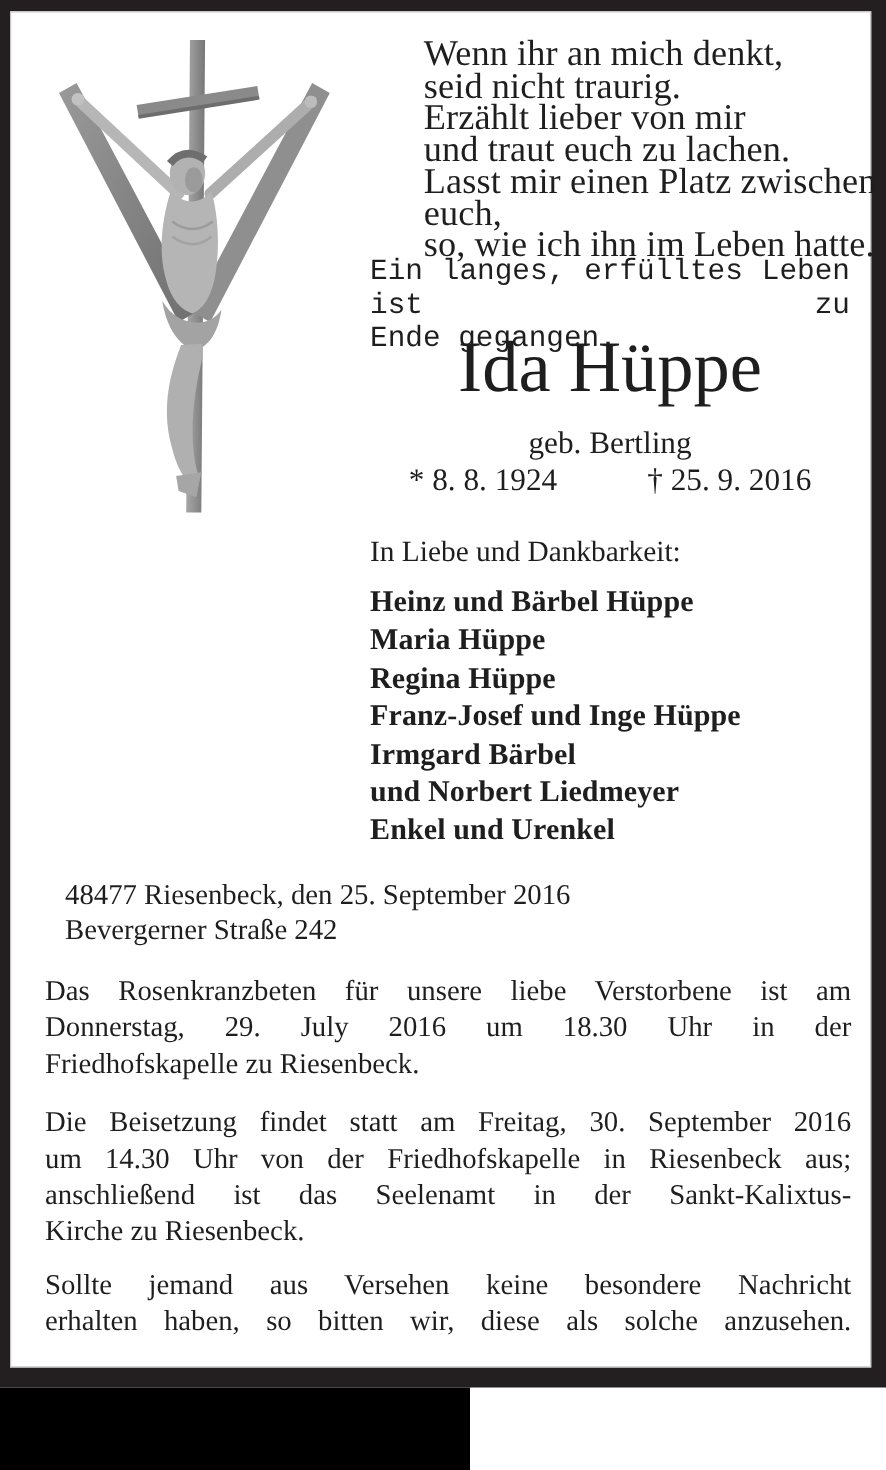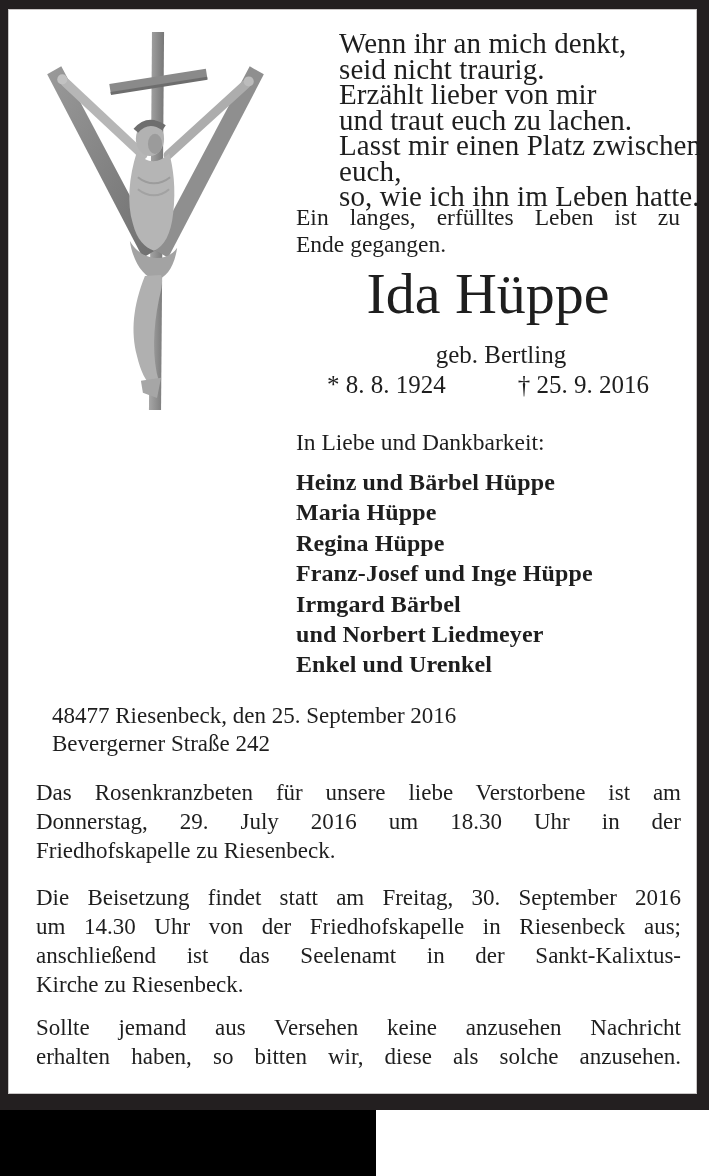--- a/index.html
+++ b/index.html
@@ -58,41 +58,42 @@
     letter-spacing: 0.1px;
     margin-left: 43px;
   }
 
   .intro {
     position: absolute;
     left: 287px; top: 194px;
     width: 384px;
     font-size: 23.5px;
     line-height: 27px;
+    font-family: Liberation Mono, monospace;
   }
 
   .jline {
     text-align: justify;
     text-align-last: justify;
   }
 
   .deceased-name {
     position: absolute;
     left: 287px; top: 247px;
     width: 384px;
     margin: 0;
     text-align: center;
     font-size: 58px;
     font-weight: normal;
     line-height: 74px;
     white-space: nowrap;
   }
   .maiden-name {
     position: absolute;
-    left: 300px; top: 331px;
+    left: 287px; top: 331px;
     width: 384px;
     text-align: center;
     font-size: 25px;
     line-height: 27px;
   }
   .life-dates {
     position: absolute;
     left: 287px; top: 361px;
     width: 384px;
     display: flex;
@@ -240,21 +241,21 @@
       </div>
 
       <div class="body-par par-funeral">
         <div class="jline">Die Beisetzung findet statt am Freitag, 30. September 2016</div>
         <div class="jline">um 14.30 Uhr von der Friedhofskapelle in Riesenbeck aus;</div>
         <div class="jline">anschließend ist das Seelenamt in der Sankt-Kalixtus-</div>
         <div>Kirche zu Riesenbeck.</div>
       </div>
 
       <div class="body-par par-notice">
-        <div class="jline">Sollte jemand aus Versehen keine anzusehen Nachricht</div>
+        <div class="jline">Sollte jemand aus Versehen keine besondere Nachricht</div>
         <div class="jline">erhalten haben, so bitten wir, diese als solche anzusehen.</div>
       </div>
 
     </div>
   </div>
 
   <div class="bottom-strip-black"></div>
 
 </div>
 

